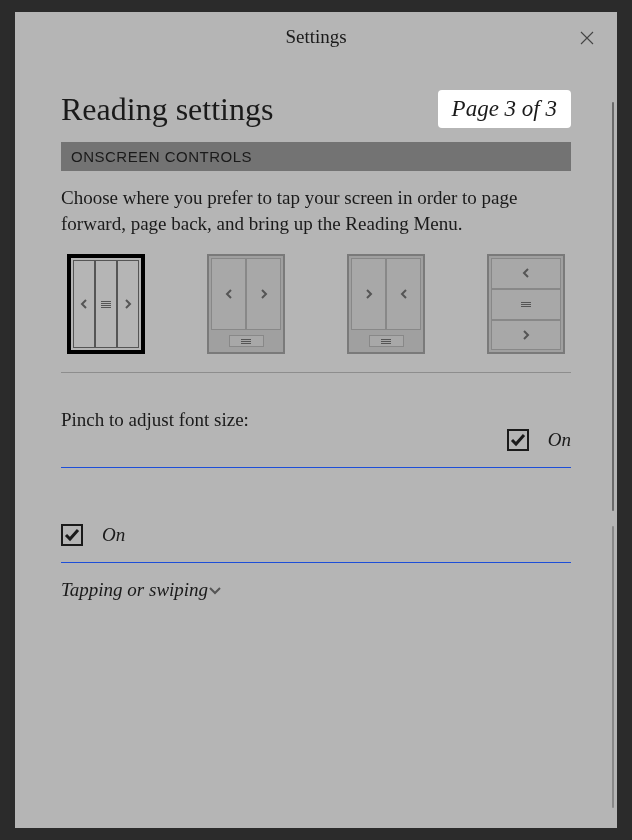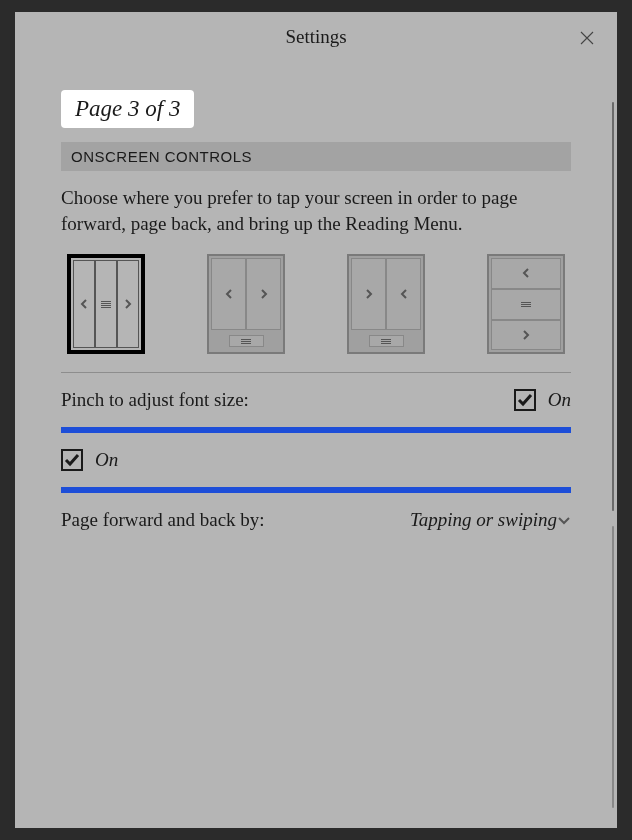--- a/index.html
+++ b/index.html
@@ -60,21 +60,21 @@
       font-weight: 400;
     }
     .page-badge {
       background: #fff;
       border-radius: 4px;
       padding: 6px 14px;
       font-style: italic;
       font-size: 23px;
     }
     .section-header {
-      background: #a3a3a3;
+      background: #737373;
       font-size: 15px;
       letter-spacing: 0.5px;
       padding: 6px 10px;
       font-family: Arial, sans-serif;
     }
     .instruction {
       font-size: 19px;
       line-height: 1.35;
       padding: 14px 0 18px 0;
     }
@@ -125,28 +125,29 @@
 
     .mini-icon svg { width:10px; height:10px; stroke:#555; stroke-width:2; fill:none; }
     .mini-lines { display:flex; flex-direction:column; gap:1px; }
     .mini-lines span { width:10px; height:1px; background:#555; display:block;}
 
     .setting-row {
       display: flex;
       align-items: center;
       justify-content: space-between;
       padding: 16px 0;
-      border-bottom: 6px solid #1d4ed8;
+      border-bottom: 1px solid #1d4ed8;
       font-size: 19px;
     }
     .setting-row:last-child { border-bottom:none; }
     .toggle-group {
       display:flex;
       align-items:center;
-      gap:12px;
+      gap:19px;
+      margin-top:40px;
     }
     .checkbox {
       width: 22px;
       height: 22px;
       border: 2px solid #1a1a1a;
       display:flex;
       align-items:center;
       justify-content:center;
       cursor:pointer;
     }
@@ -195,20 +196,21 @@
     <div class="modal-title">Settings</div>
     <div class="close-btn">
       <svg viewBox="0 0 24 24">
           <path d="M4 4 L20 20 M20 4 L4 20"></path>
         </svg>
     </div>
   </div>
 
   <div class="content">
     <div class="page-title-row">
+      <div class="page-title">Reading settings</div>
       <div class="page-badge">Page 3 of 3</div>
     </div>
 
     <div class="section-header">ONSCREEN CONTROLS</div>
 
     <div class="instruction">Choose where you prefer to tap your screen in order to page forward, page back, and bring up the Reading Menu.</div>
 
     <div class="layouts">
       <div class="layout-option selected">
         <div class="layout-inner lo1">
@@ -318,21 +320,20 @@
         <div class="checkbox">
           <svg viewBox="0 0 16 16">
               <path d="M2 8 L6 12 L14 3"></path>
             </svg>
         </div>
         <div class="toggle-label">On</div>
       </div>
     </div>
 
     <div class="setting-row">
-      <div>Page forward and back by:</div>
       <div class="dropdown-value">
         <span>Tapping or swiping</span>
         <svg viewBox="0 0 14 14">
             <path d="M2 5 L7 10 L12 5"></path>
           </svg>
       </div>
     </div>
 
   </div>
 

